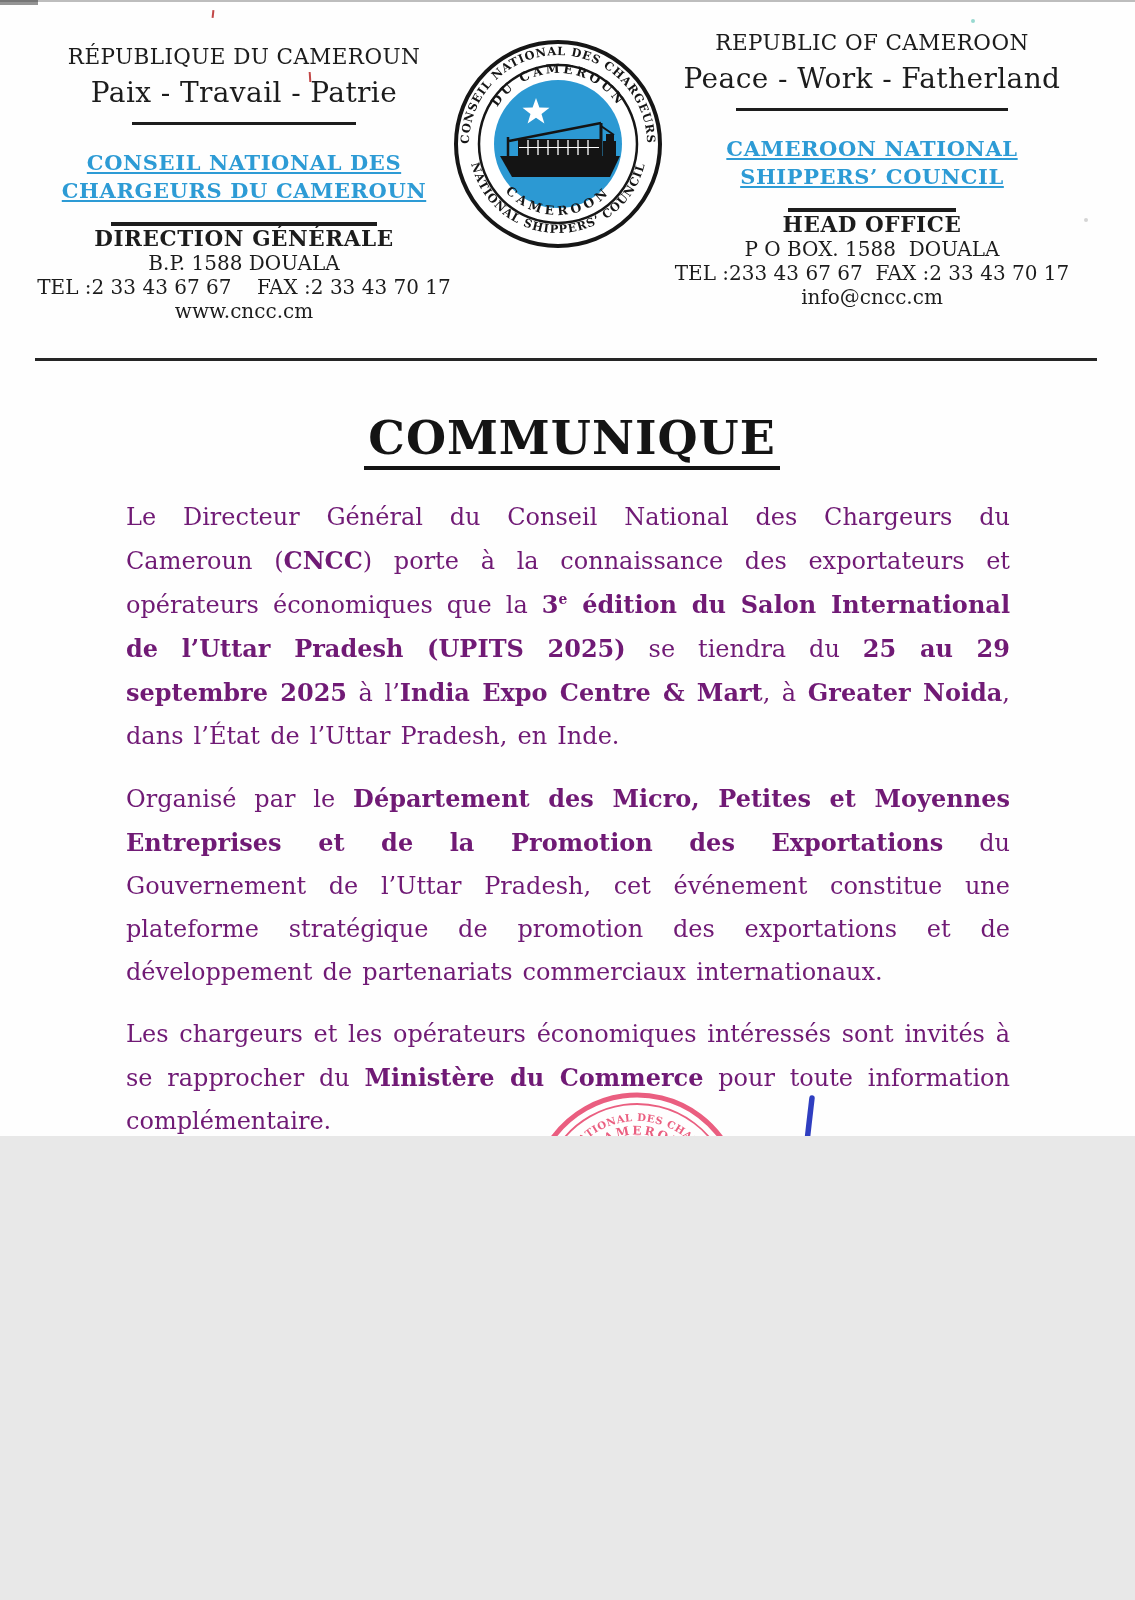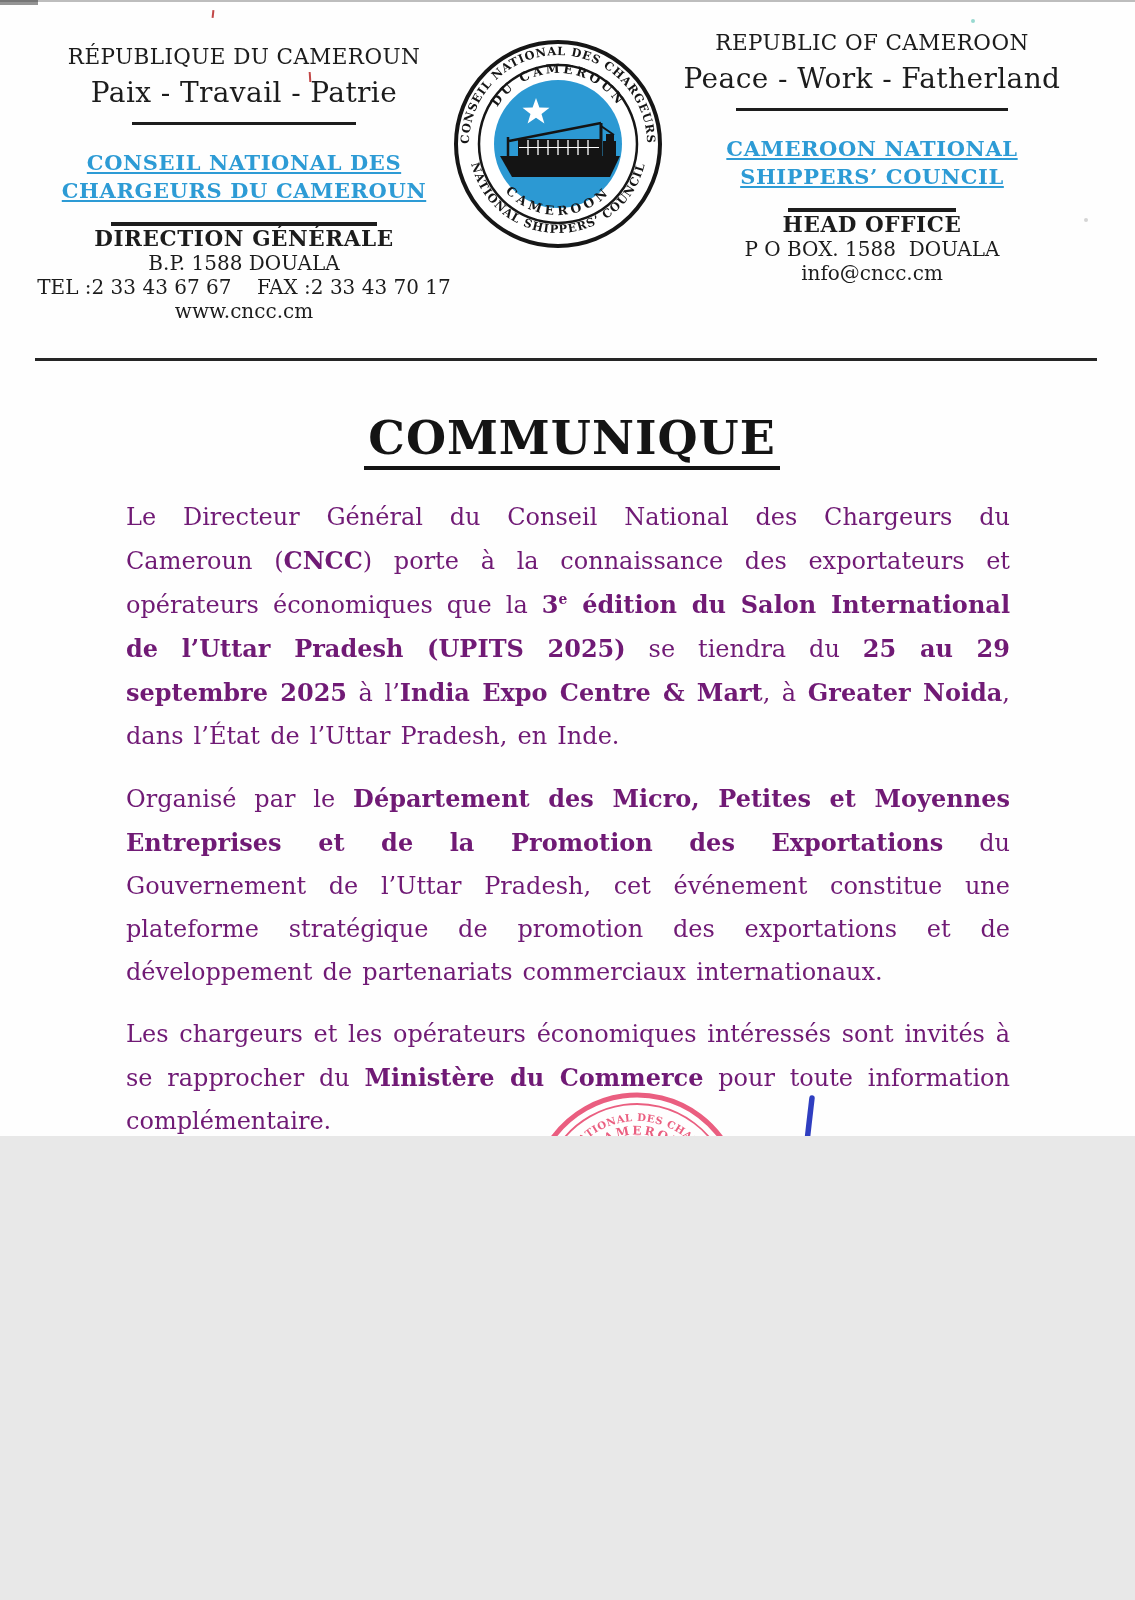--- a/index.html
+++ b/index.html
@@ -127,20 +127,21 @@
     <div class="h-country">REPUBLIC OF CAMEROON</div>
     <div class="h-motto">Peace - Work - Fatherland</div>
     <div class="h-rule r1"></div>
     <div class="h-org">
       <div>CAMEROON NATIONAL</div>
       <div>SHIPPERS’ COUNCIL</div>
     </div>
     <div class="h-rule r2"></div>
     <div class="h-office">HEAD OFFICE</div>
     <div class="h-line pre">P O BOX. 1588  DOUALA</div>
+    <div class="h-line pre">TEL :233 43 67 67  FAX :2 33 43 70 17</div>
     <div class="h-line">info@cncc.cm</div>
   </div>
 
   <div class="big-rule"></div>
 
   <div class="title">
     <span>COMMUNIQUE</span>
   </div>
 
   <div class="body-text">

